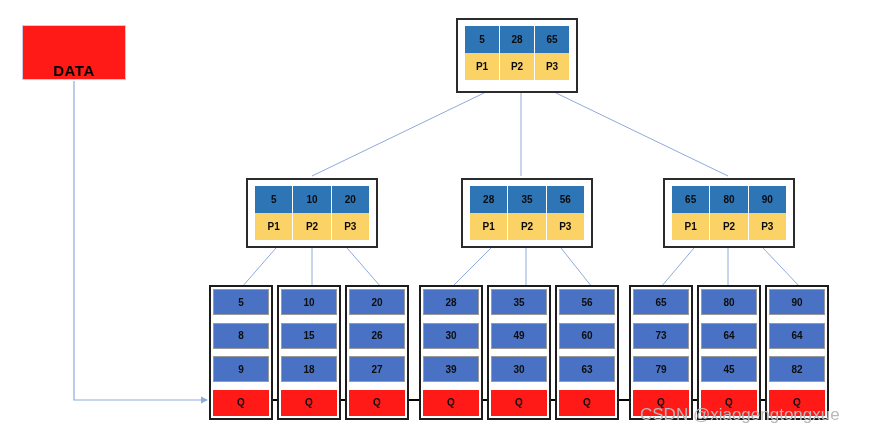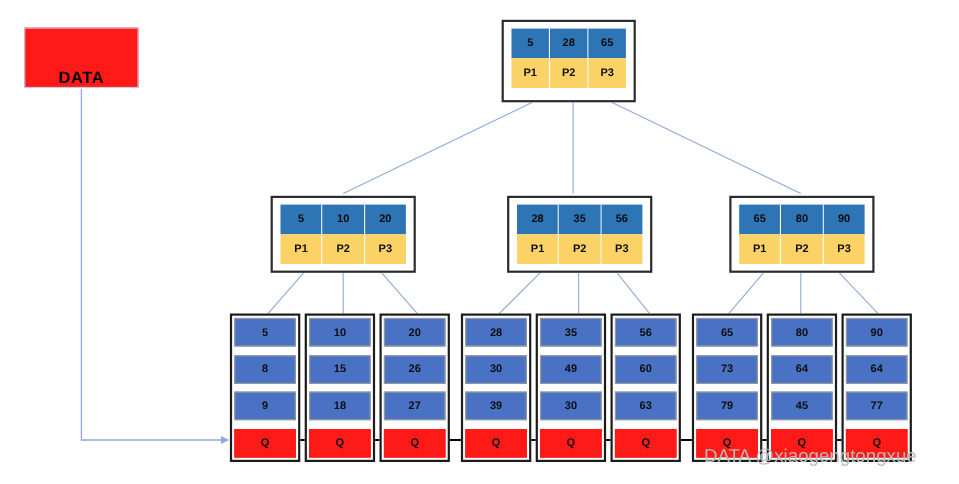--- a/index.html
+++ b/index.html
@@ -275,19 +275,19 @@
   <div class="leaf" style="left:697px; top:285px; width:64px; height:135px;">
     <div class="lcell">80</div>
     <div class="lcell">64</div>
     <div class="lcell">45</div>
     <div class="lcell q">Q</div>
   </div>
 
   <div class="leaf" style="left:765px; top:285px; width:64px; height:135px;">
     <div class="lcell">90</div>
     <div class="lcell">64</div>
-    <div class="lcell">77</div>
-    <div class="lcell q">Q</div>
-  </div>
-
-  <div class="watermark">DATA @xiaogengtongxue</div>
+    <div class="lcell">82</div>
+    <div class="lcell q">Q</div>
+  </div>
+
+  <div class="watermark">CSDN @xiaogengtongxue</div>
 
 </div>
 
 </body></html>

